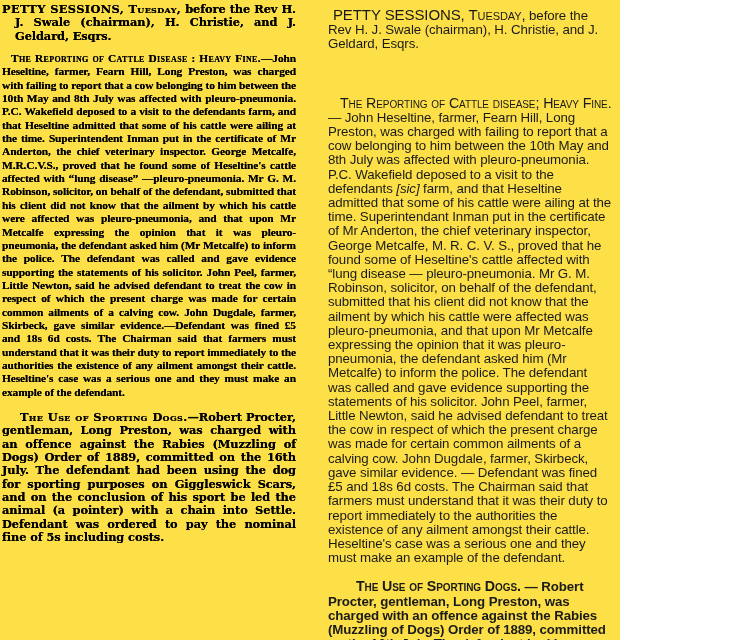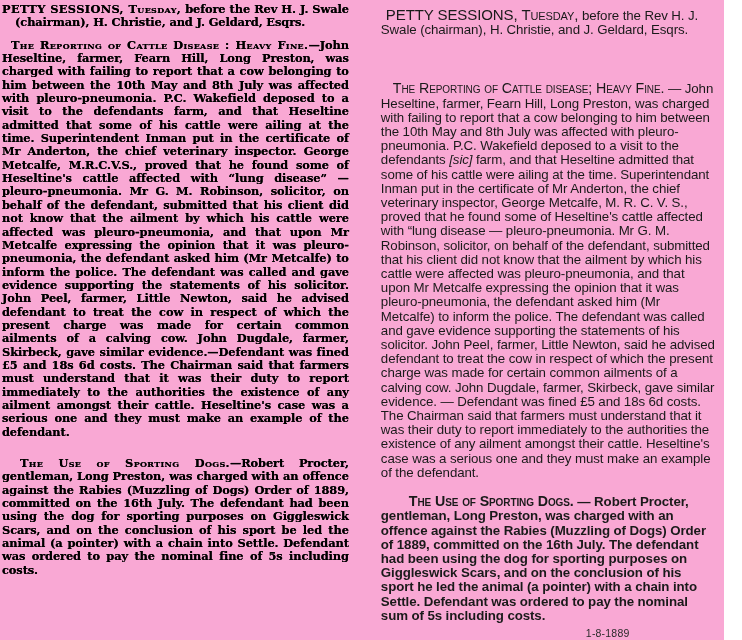--- a/index.html
+++ b/index.html
@@ -1,32 +1,32 @@
 <!DOCTYPE html>
 <html><head>
 <meta charset="utf-8">
 <style>
   html,body { margin:0; padding:0; background:#ffffff; }
   .page {
-    position:relative; width:724px; height:640px; background:#f9a8d4;
+    position:relative; width:620px; height:640px; background:#fde047;
     display:flex; overflow:hidden;
   }
   
   .col-left {
     width:371px; box-sizing:border-box; padding:3px 13px 0 2px;
     font-family:"DejaVu Serif", serif; font-weight:700;
     font-size:11.4px; line-height:13.35px; color:#131313;
     text-align:justify; letter-spacing:-0.1px;
     filter: blur(0.32px) contrast(1.35);
     text-shadow: 0 0 0.45px rgba(10,10,10,0.85);
   }
   .scan-p { margin:0; }
   .scan-p1 { padding-left:13px; text-indent:-13px; }
-  .scan-p2 { margin-top:9px;  text-indent:9px; }
-  .scan-p3 { margin-top:18px;  text-indent:18px; }
+  .scan-p2 { margin-top:9px;  text-indent:9px;font-family:Liberation Serif, serif; }
+  .scan-p3 { margin-top:12px;  text-indent:18px; }
   .sc { font-variant:small-caps; letter-spacing:0.35px; }
 
   
   .col-right {
     width:371px; box-sizing:border-box; padding:8px 8px 0 19px;
     font-family:"Liberation Sans","DejaVu Sans",sans-serif;
     font-size:13.3px; line-height:14.2px; color:#1a1a1a;
     letter-spacing:-0.1px; text-align:left;
   }
   .t-p { margin:0; }

